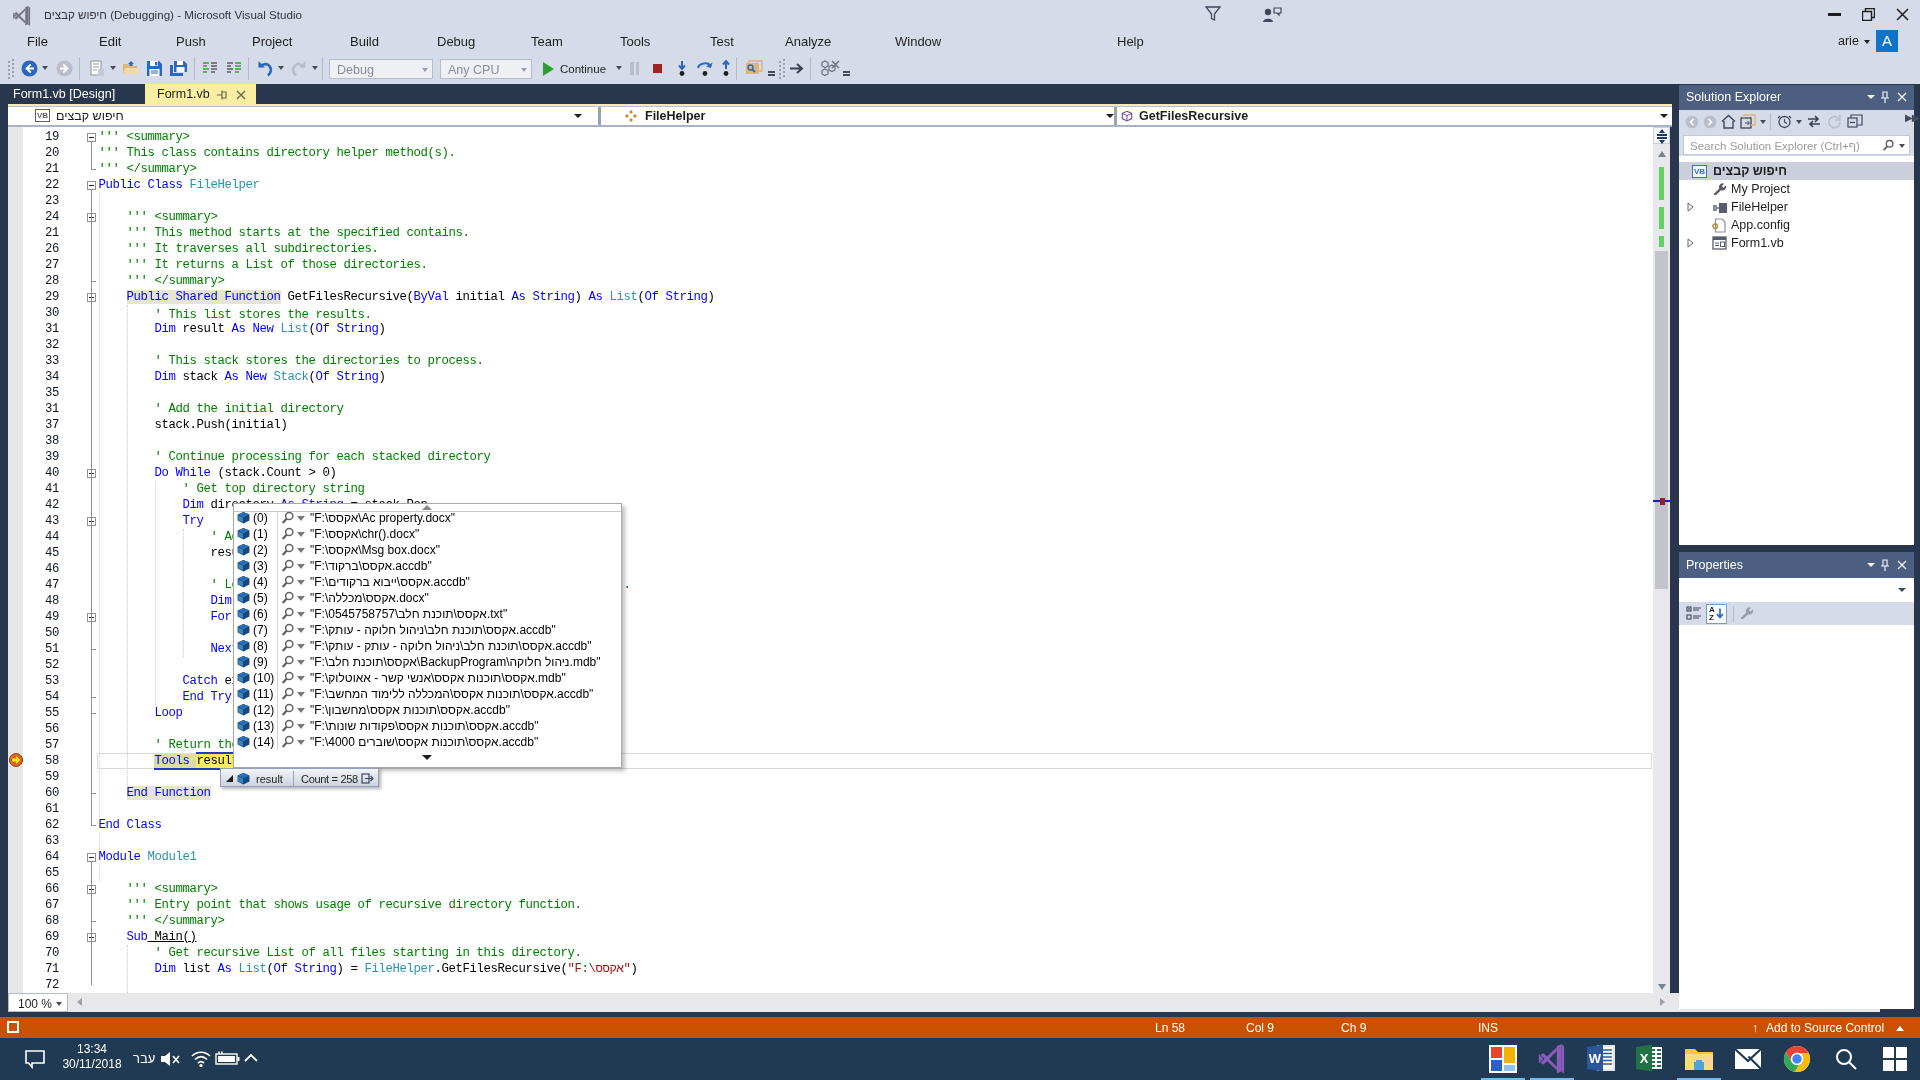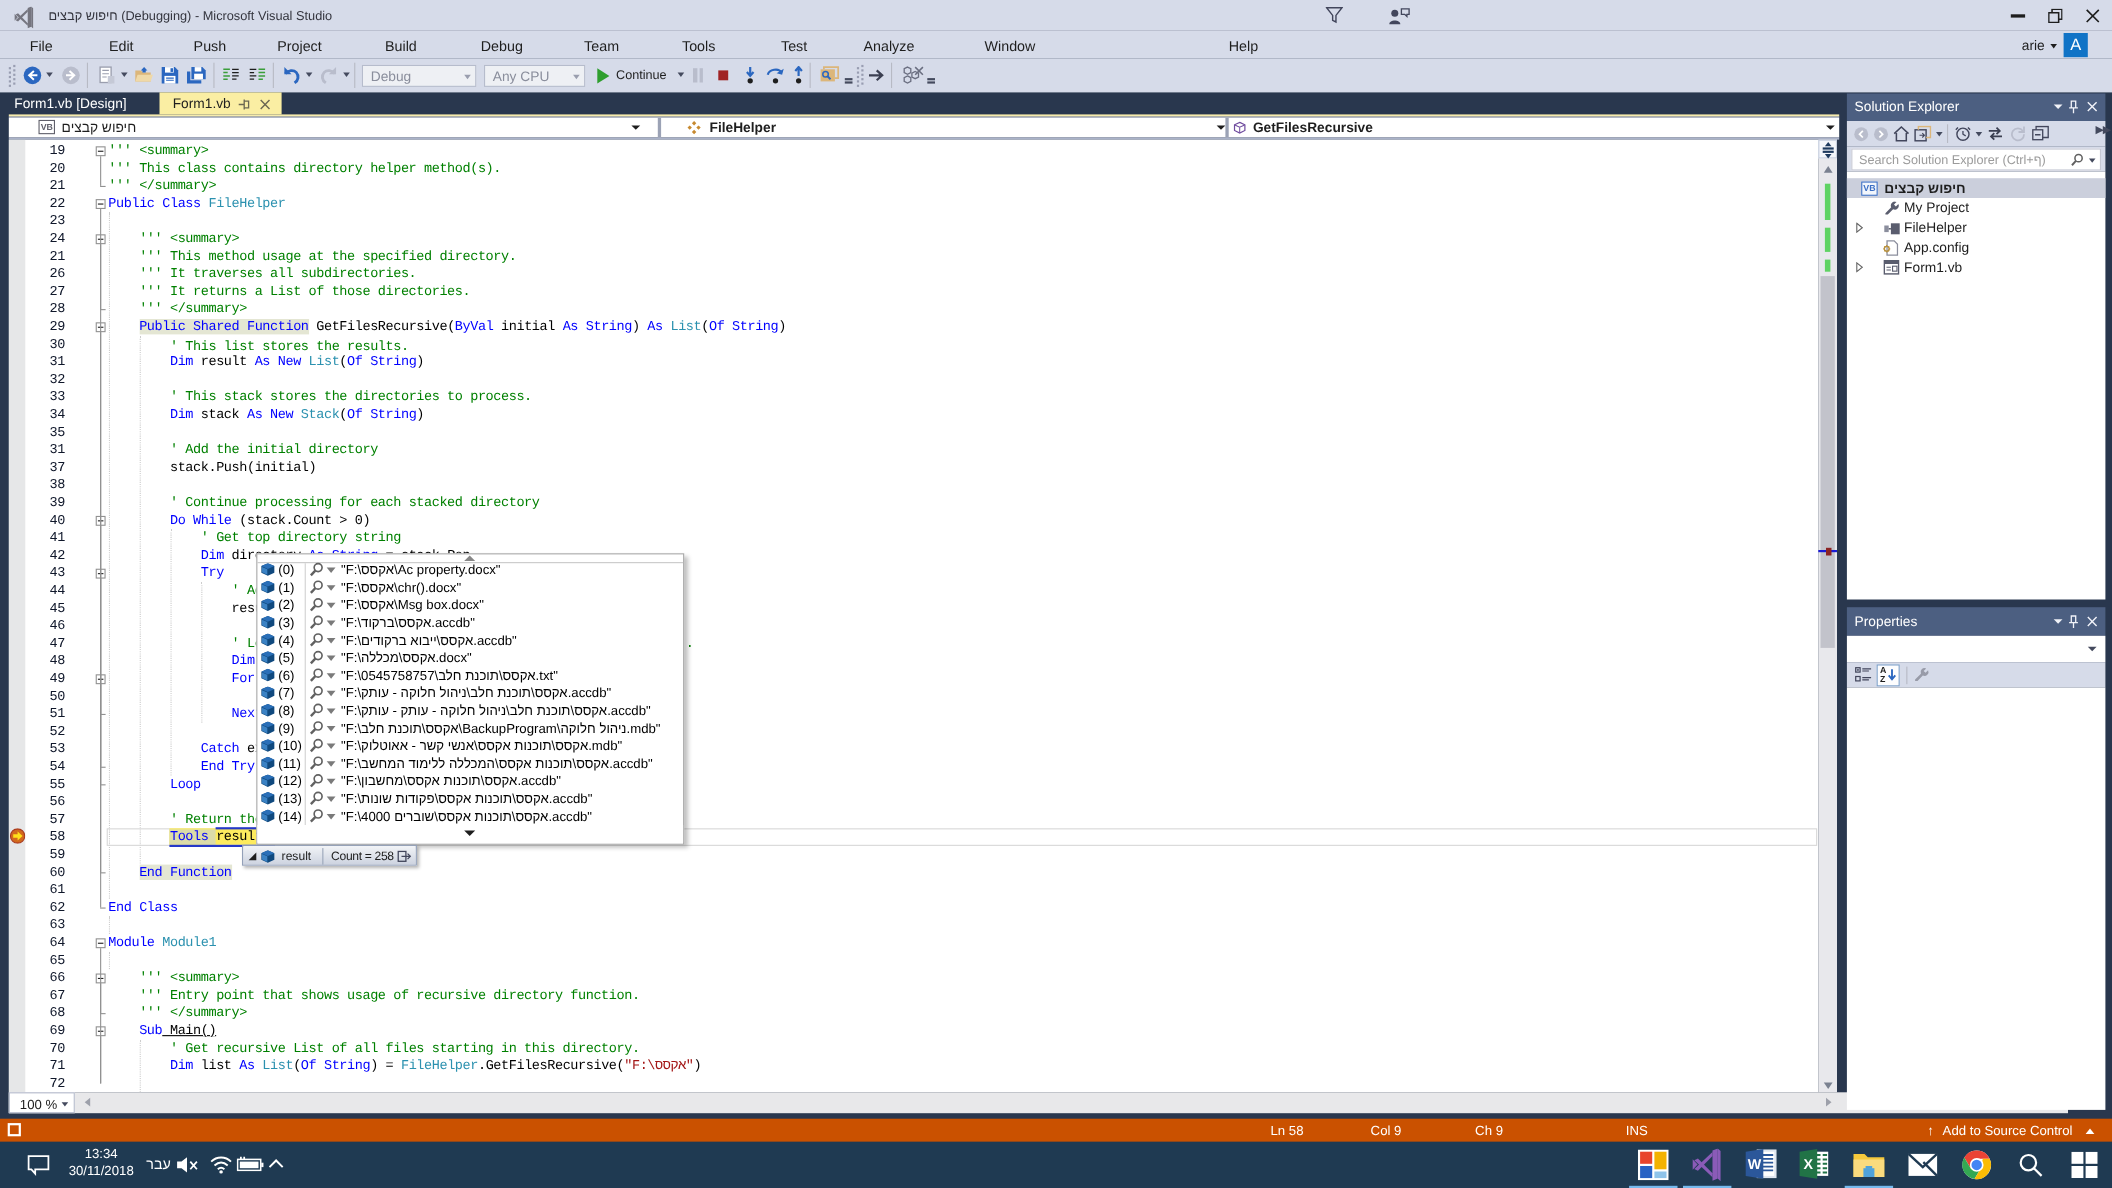--- a/index.html
+++ b/index.html
@@ -313,21 +313,21 @@
 <div class="ln" style="top:17.5px">20</div>
 <div class="cl" style="top:17.5px"><span style="color:#008000;">''' This class contains directory helper method(s).</span></div>
 <div class="ln" style="top:33.5px">21</div>
 <div class="cl" style="top:33.5px"><span style="color:#008000;">''' &lt;/summary&gt;</span></div>
 <div class="ln" style="top:49.5px">22</div>
 <div class="cl" style="top:49.5px"><span style="color:#0000ff;">Public Class</span><span style="color:#000000;"> </span><span style="color:#2b91af;">FileHelper</span></div>
 <div class="ln" style="top:65.5px">23</div>
 <div class="ln" style="top:81.5px">24</div>
 <div class="cl" style="top:81.5px"><span style="color:#000000;">    </span><span style="color:#008000;">''' &lt;summary&gt;</span></div>
 <div class="ln" style="top:97.5px">21</div>
-<div class="cl" style="top:97.5px"><span style="color:#000000;">    </span><span style="color:#008000;">''' This method usage at the specified directory.</span></div>
+<div class="cl" style="top:97.5px"><span style="color:#000000;">    </span><span style="color:#008000;">''' This method starts at the specified contains.</span></div>
 <div class="ln" style="top:113.5px">26</div>
 <div class="cl" style="top:113.5px"><span style="color:#000000;">    </span><span style="color:#008000;">''' It traverses all subdirectories.</span></div>
 <div class="ln" style="top:129.5px">27</div>
 <div class="cl" style="top:129.5px"><span style="color:#000000;">    </span><span style="color:#008000;">''' It returns a List of those directories.</span></div>
 <div class="ln" style="top:145.5px">28</div>
 <div class="cl" style="top:145.5px"><span style="color:#000000;">    </span><span style="color:#008000;">''' &lt;/summary&gt;</span></div>
 <div class="ln" style="top:161.5px">29</div>
 <div class="cl" style="top:161.5px"><span style="color:#000000;">    </span><span style="color:#0000ff;background:#e4e6d3;">Public Shared Function</span><span style="color:#000000;"> GetFilesRecursive(</span><span style="color:#0000ff;">ByVal</span><span style="color:#000000;"> initial </span><span style="color:#0000ff;">As</span><span style="color:#000000;"> </span><span style="color:#0000ff;">String</span><span style="color:#000000;">) </span><span style="color:#0000ff;">As</span><span style="color:#000000;"> </span><span style="color:#2b91af;">List</span><span style="color:#000000;">(</span><span style="color:#0000ff;">Of</span><span style="color:#000000;"> </span><span style="color:#0000ff;">String</span><span style="color:#000000;">)</span></div>
 <div class="ln" style="top:177.5px">30</div>
 <div class="cl" style="top:180px"><span style="color:#000000;">        </span><span style="color:#008000;">' This list stores the results.</span></div>

